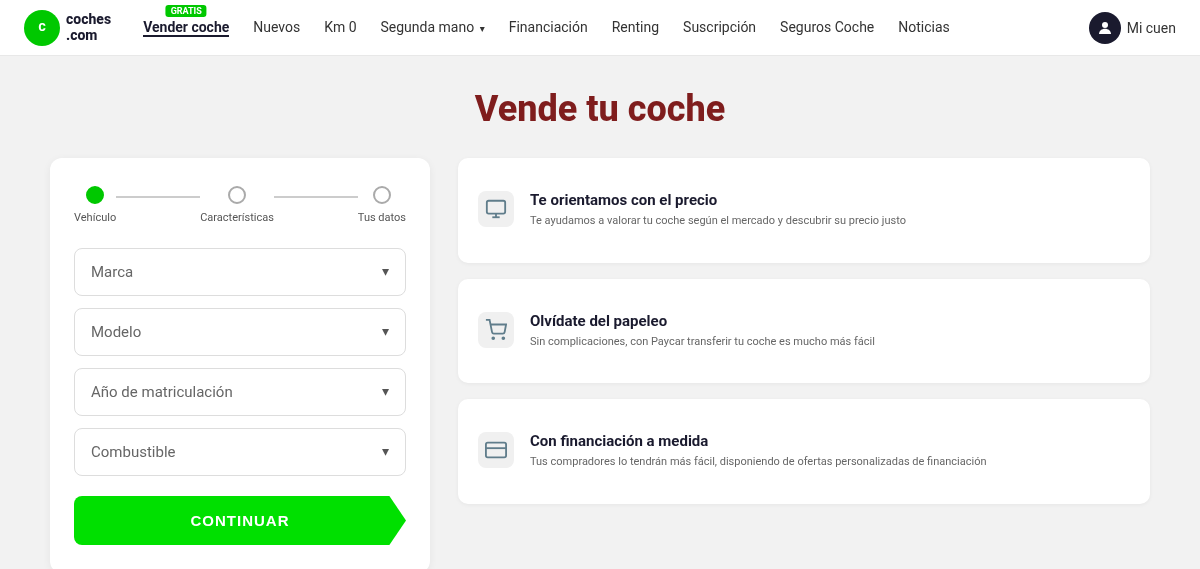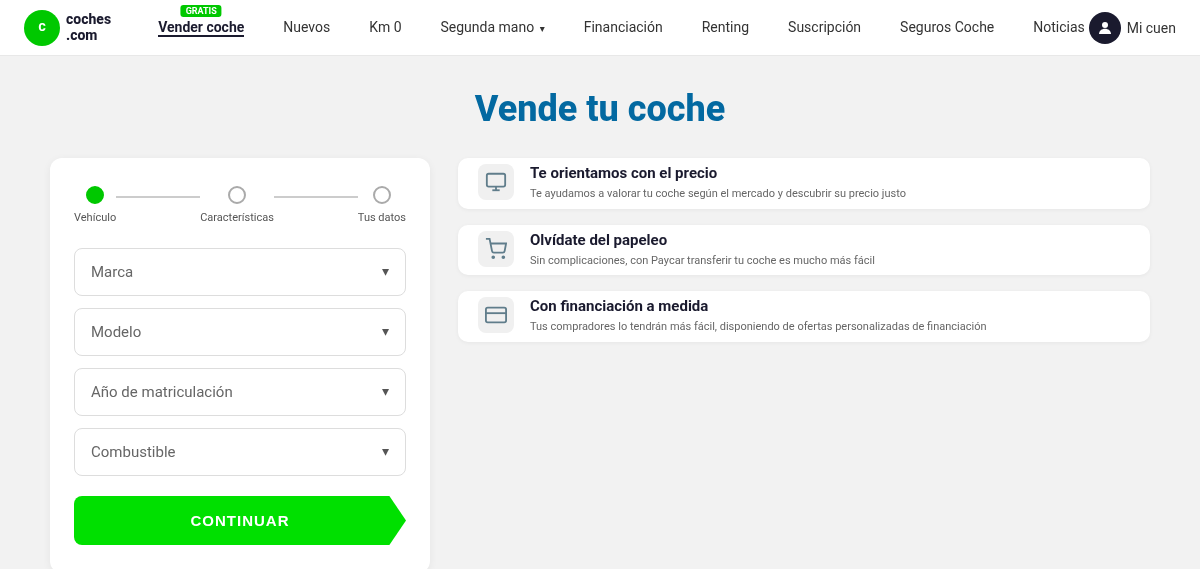--- a/index.html
+++ b/index.html
@@ -49,21 +49,20 @@
       flex: 1;
     }
     .nav-item {
       font-size: 14px;
       color: #333;
       cursor: pointer;
       text-decoration: none;
       white-space: nowrap;
       padding-bottom: 2px;
       position: relative;
-      margin-left: 15px;
     }
     .nav-item.active {
       color: #1a1a2e;
       font-weight: 700;
       border-bottom: 2px solid #1a1a2e;
       padding-bottom: 0px;
     }
     .nav-item.active::after {
       content: '';
     }
@@ -114,21 +113,21 @@
       min-height: calc(569px - 56px);
     }
 
     .page-title-section {
       text-align: center;
       margin-bottom: 28px;
     }
     .page-title {
       font-size: 36px;
       font-weight: 800;
-      color: #0369a1;
+      color: #7f1d1d;
       margin-bottom: 8px;
     }
     .page-subtitle {
       font-size: 15px;
       color: #555;
     }
 
     .content-row {
       display: flex;
       gap: 28px;
@@ -239,21 +238,21 @@
     
     .info-cards {
       flex: 1;
       display: flex;
       flex-direction: column;
       gap: 16px;
     }
     .info-card {
       background: #fff;
       border-radius: 10px;
-      padding: 6px 20px;
+      padding: 33px 20px;
       display: flex;
       gap: 16px;
       align-items: flex-start;
       box-shadow: 0 1px 4px rgba(0,0,0,0.05);
     }
     .info-icon {
       width: 36px;
       height: 36px;
       background: #f0f0f0;
       border-radius: 8px;

